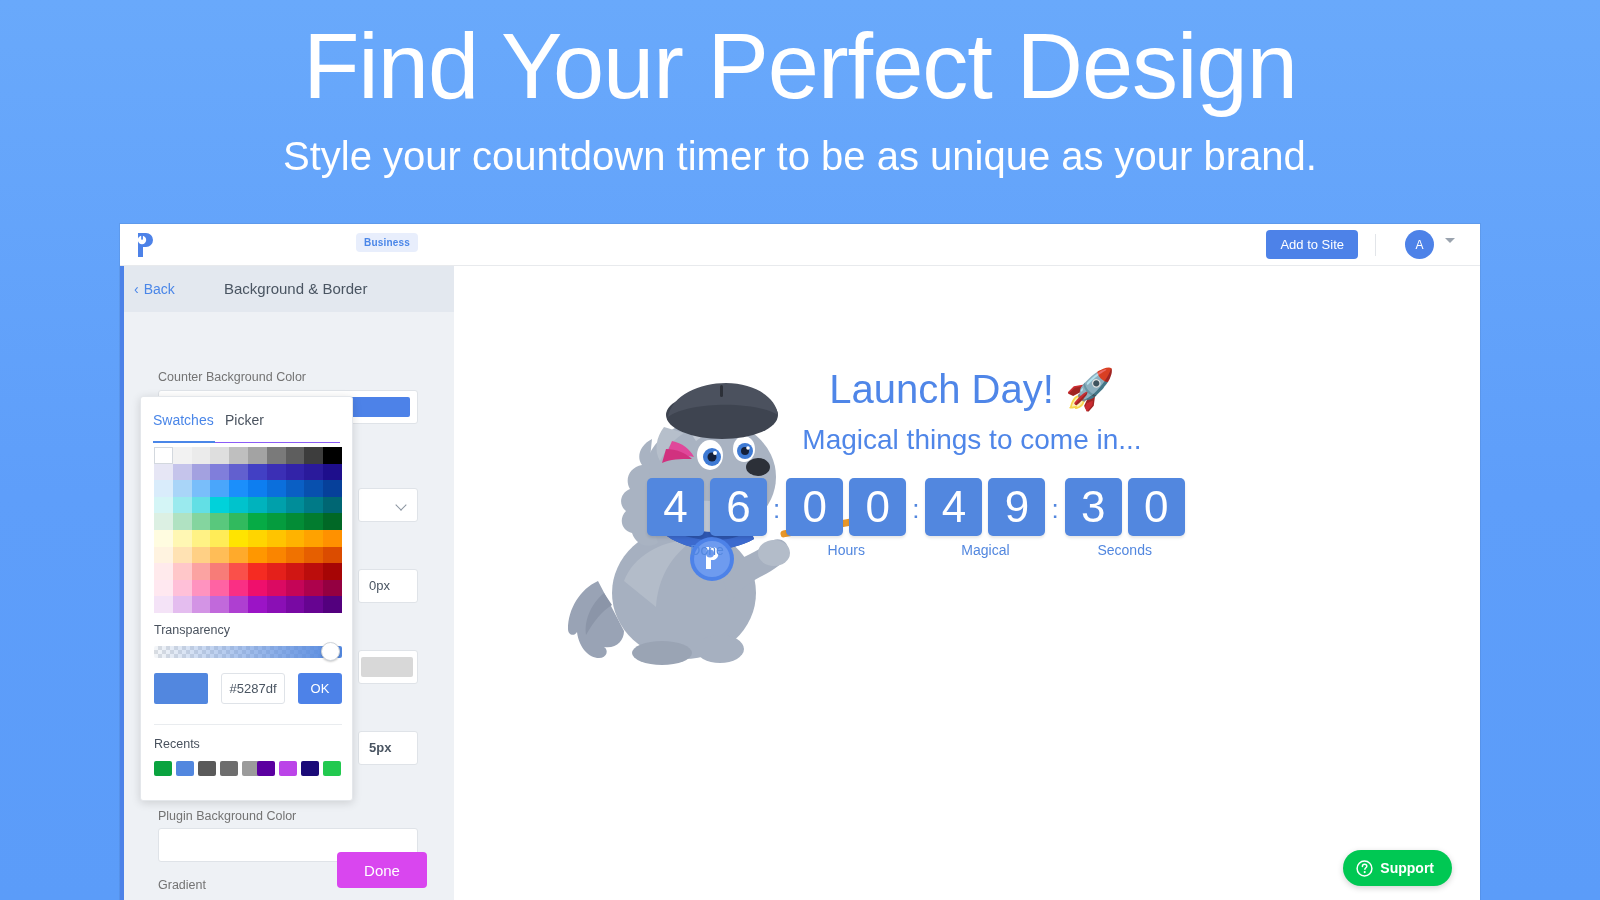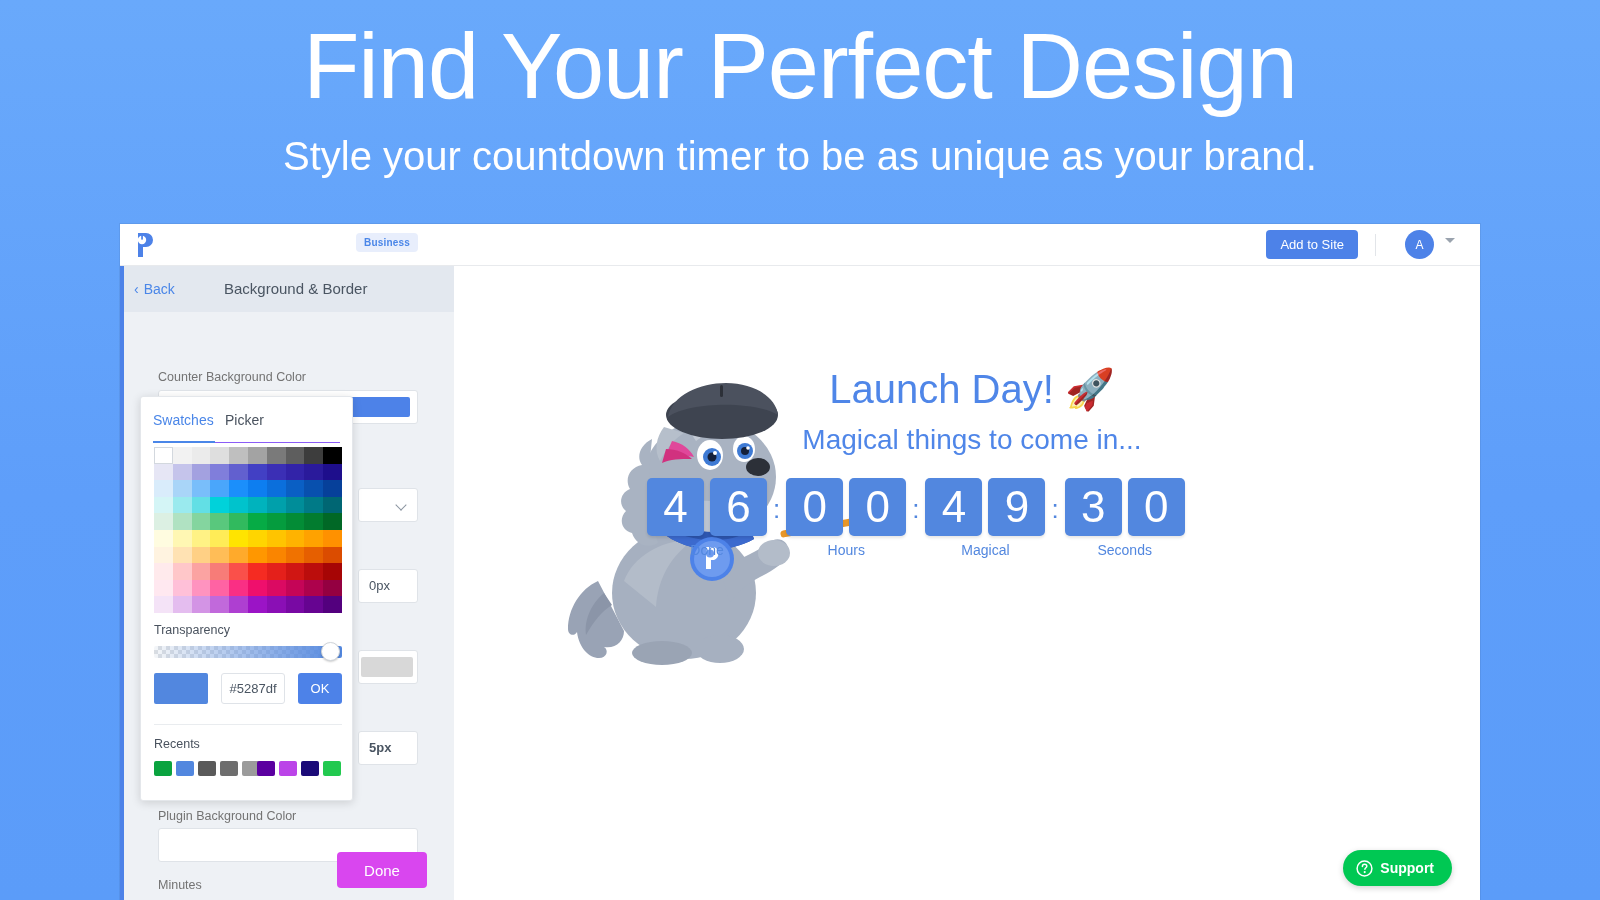--- a/index.html
+++ b/index.html
@@ -446,21 +446,21 @@
           <div class="inner-swatch" style="background:#d8d8d8; right:4px; width:52px;"></div>
         </div>
 
         <div class="field-box" style="left:234px; top:465px; width:60px;font-weight:bold;">
           <span class="num-text">5px</span>
         </div>
 
         <div class="field-label" id="plugin-bg-label">Plugin Background Color</div>
         <div class="field-box" id="plugin-bg-box"></div>
 
-        <div class="field-label" id="gradient-label">Minutes</div>
+        <div class="field-label" id="gradient-label">Gradient</div>
         <button id="done-btn">Done</button>
 
         <div id="picker">
 
           <div id="picker-tabs">
             <div class="tab" id="tab-swatches">Swatches</div>
             <div class="tab" id="tab-picker">Picker</div>
             <div id="tab-underline"></div>
           </div>
 

